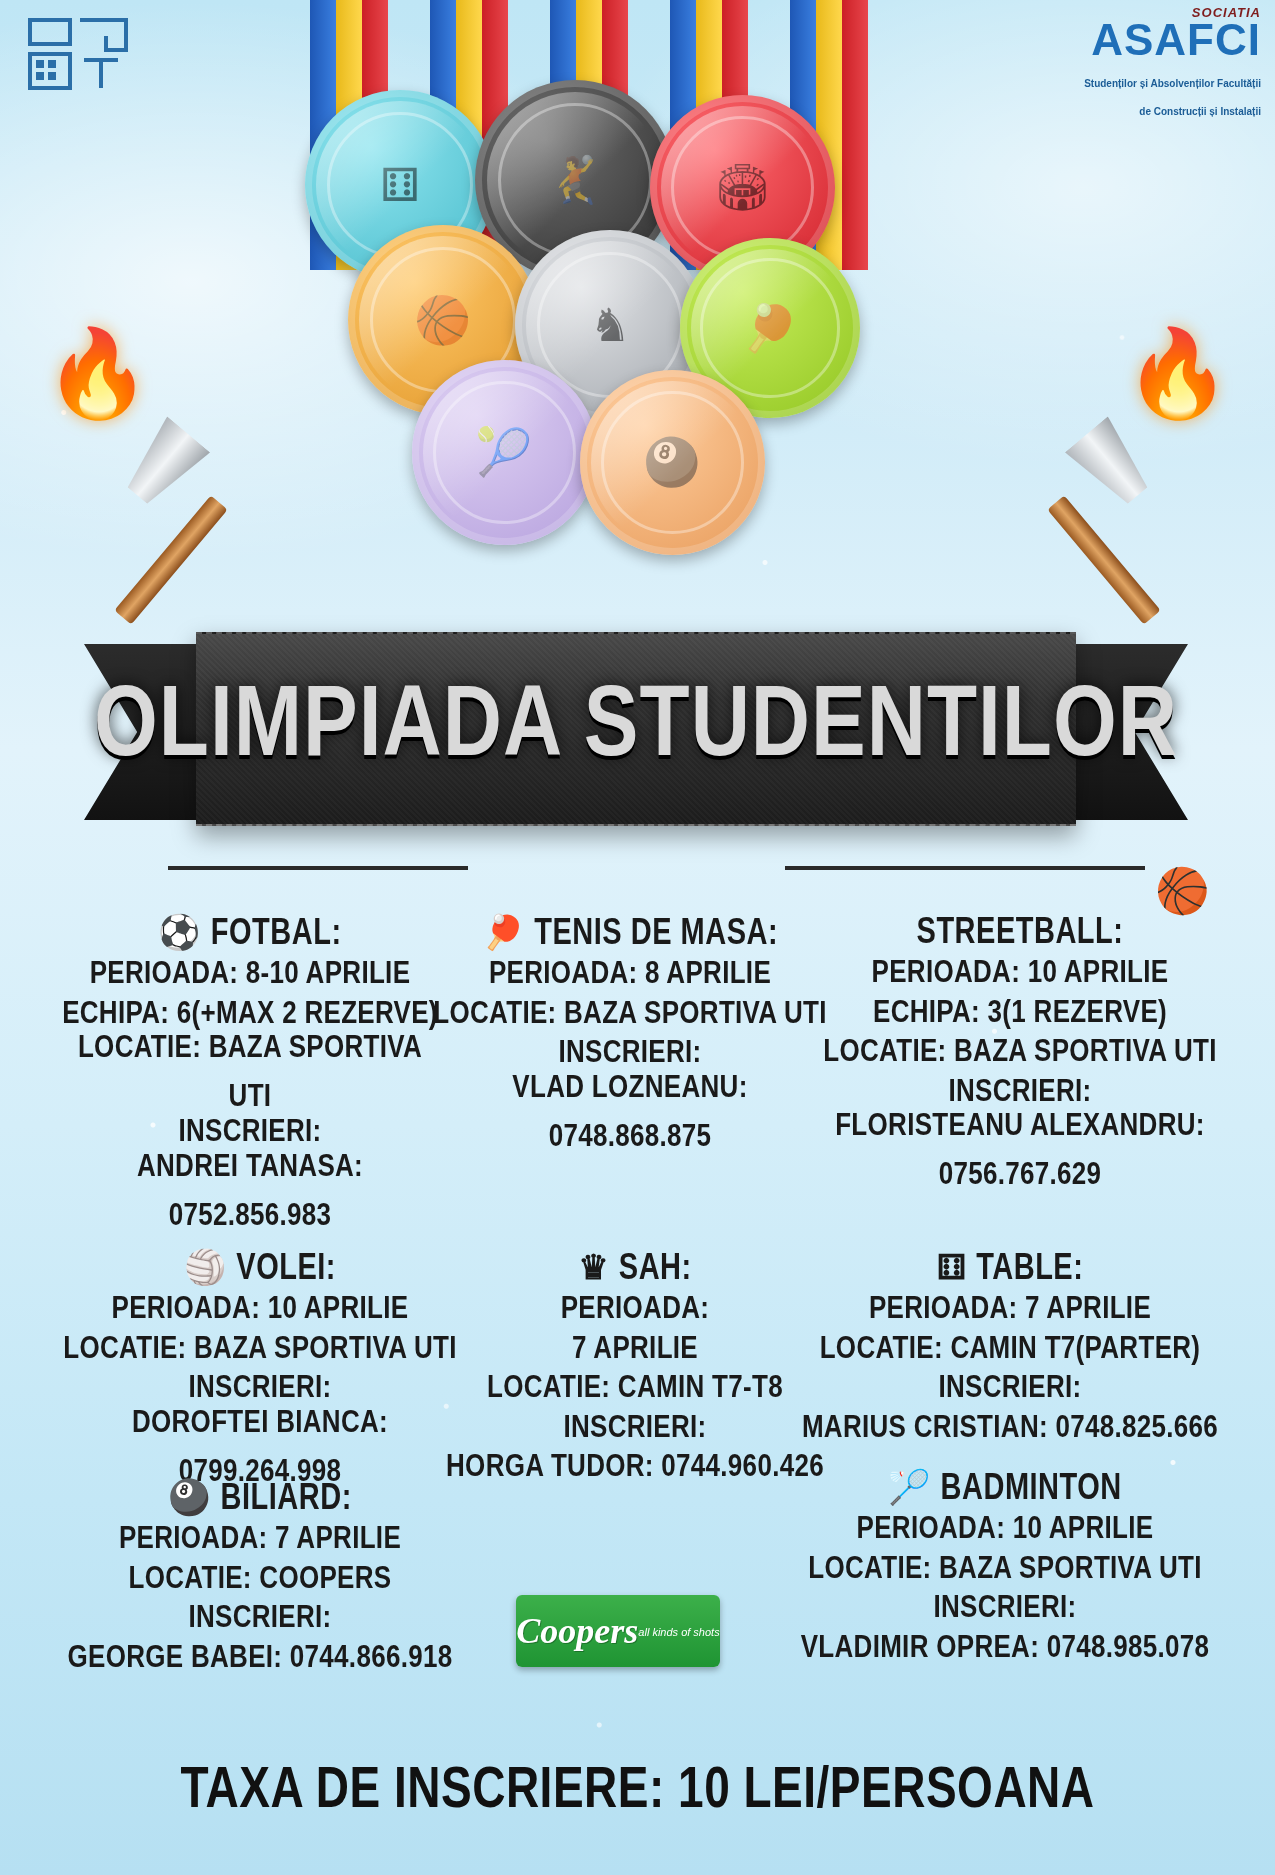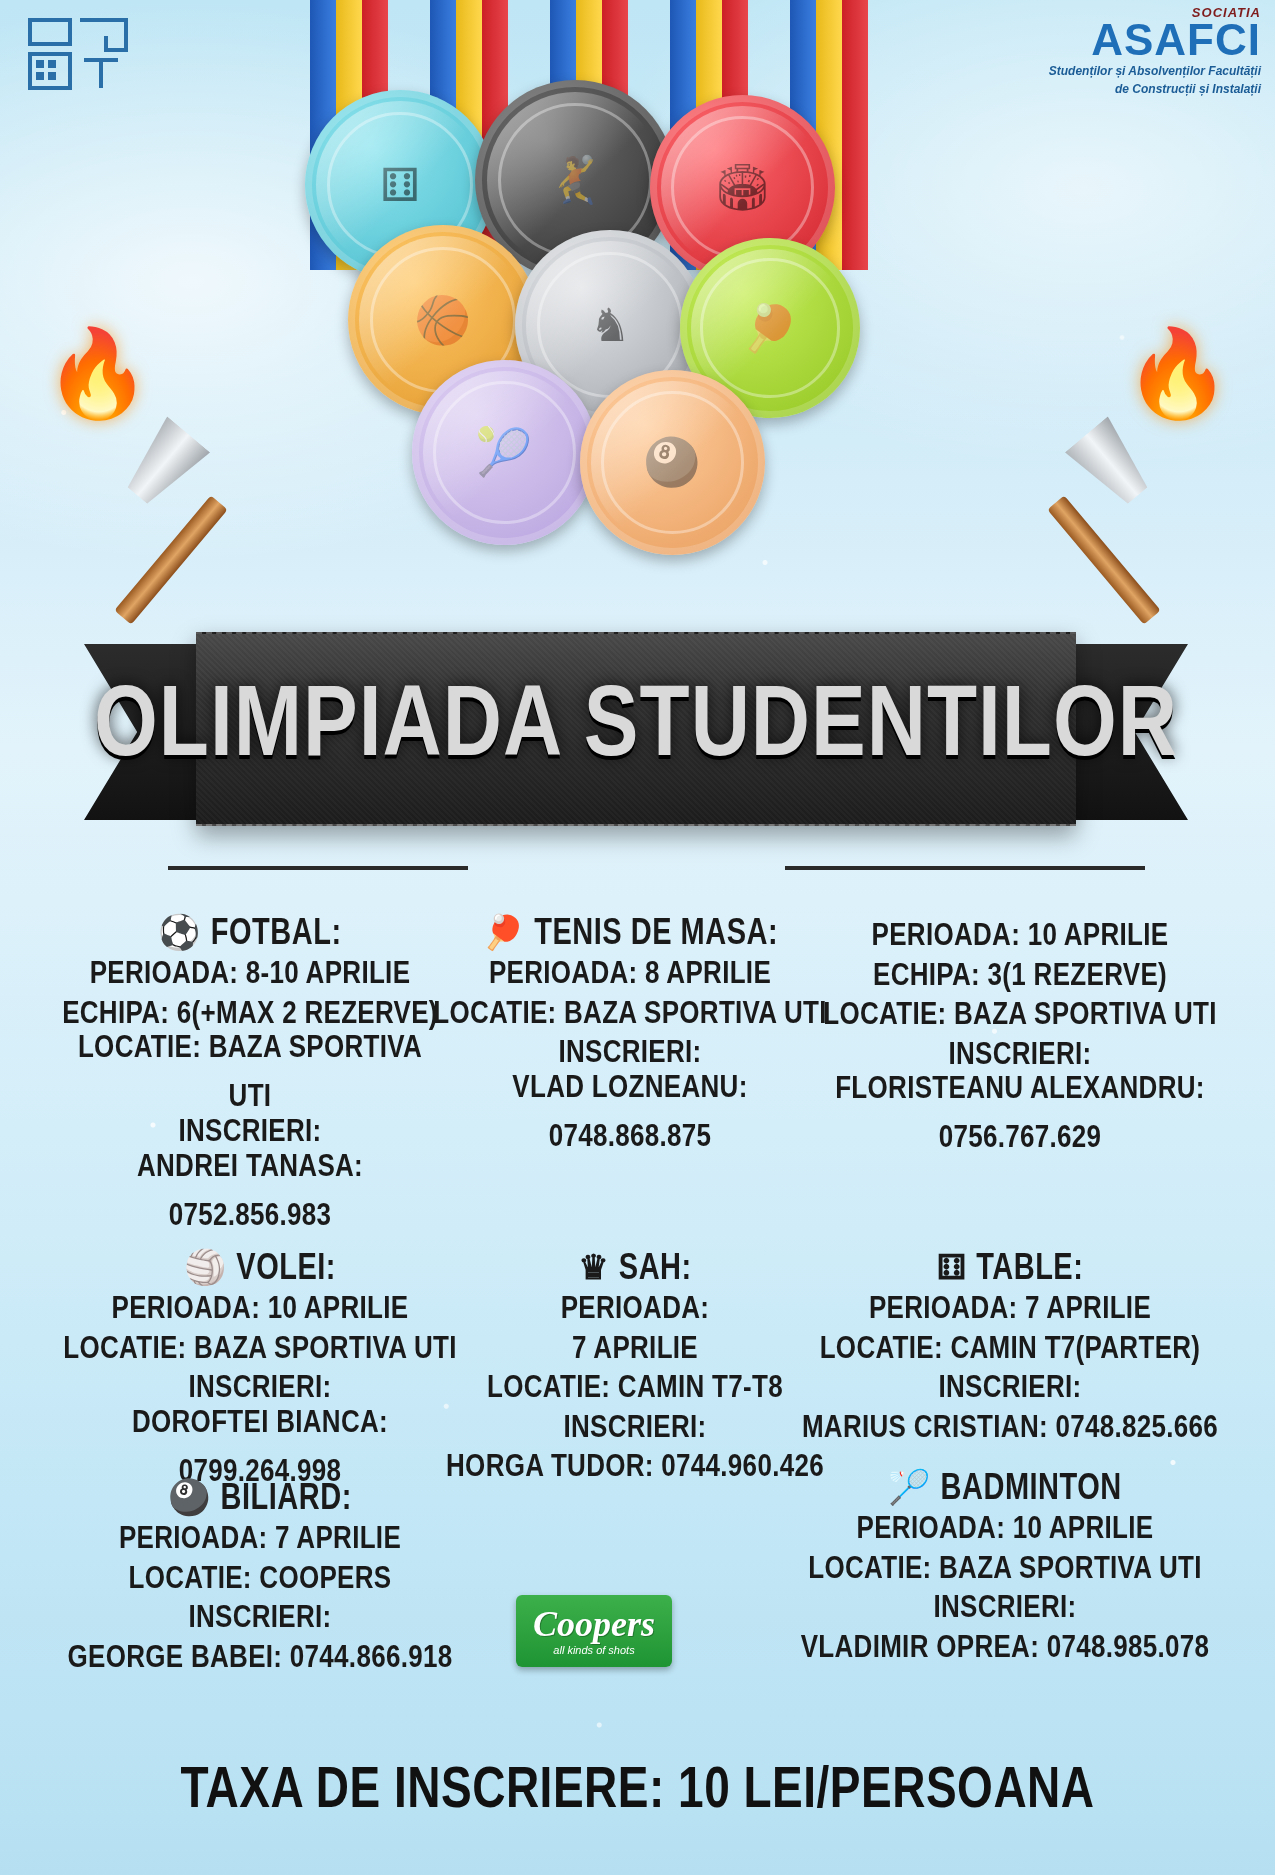--- a/index.html
+++ b/index.html
@@ -27,21 +27,21 @@
   }
 
   
   .logo-fac{position:absolute;left:18px;top:10px;width:130px;height:90px;}
   
   .logo-asafci{position:absolute;right:14px;top:6px;width:260px;height:96px;text-align:right;}
   .asafci-top{font-family:"Liberation Sans",sans-serif;font-weight:bold;font-style:italic;
     color:#7f1d1d;font-size:13px;letter-spacing:1px;line-height:1;}
   .asafci-main{font-family:"Liberation Sans",sans-serif;font-weight:bold;color:#1f6fb8;
     font-size:44px;line-height:.95;letter-spacing:1px;}
-  .asafci-sub{font-size:12px;color:#1b5c96;line-height:1.15;font-weight:bold;margin-top:4px;font-style:italic;}
+  .asafci-sub{font-size:10px;color:#1b5c96;line-height:1.15;font-weight:bold;margin-top:17px;}
 
   
   .ribbons{position:absolute;left:300px;top:0;width:640px;height:300px;}
   .rib{position:absolute;top:0;width:26px;height:270px;}
   .rib.b{background:linear-gradient(90deg,#1e57b5,#3a7fe0);}
   .rib.y{background:linear-gradient(90deg,#e8b91a,#ffd84d);}
   .rib.r{background:linear-gradient(90deg,#cc2026,#e8464c);}
 
   
   .medals{position:absolute;left:290px;top:70px;width:650px;height:480px;}
@@ -84,23 +84,23 @@
   
   .sports{position:absolute;left:0;top:915px;width:1275px;}
   .ev{position:absolute;text-align:center;color:#1a1a1a;
     font-family:"Liberation Sans",sans-serif;font-weight:bold;}
   .ev .head{display:flex;align-items:center;justify-content:center;gap:10px;margin-bottom:4px;}
   .ev .ico{font-size:34px;line-height:1;}
   .ev .nm{font-size:29px;transform:scaleY(1.25);letter-spacing:.5px;}
   .ev .ln{font-size:26px;line-height:1.52;transform:scaleY(1.22);letter-spacing:.3px;}
 
   
-  .coopers{position:absolute;left:516px;top:1595px;width:156px;height:72px;border-radius:6px;
+  .coopers{position:absolute;left:516px;top:1595px;width:204px;height:72px;border-radius:6px;
     background:linear-gradient(180deg,#3cb04a,#1f9433);box-shadow:0 3px 6px rgba(0,0,0,.3);
-    display:flex;flex-direction:column;align-items:center;justify-content:center;color:#fff;}
+    display:flex;flex-direction:row;align-items:center;justify-content:center;color:#fff;}
   .coopers .c1{font-family:"Liberation Serif",serif;font-style:italic;font-weight:bold;font-size:36px;line-height:1;
     text-shadow:1px 1px 0 rgba(0,0,0,.25);}
   .coopers .c2{font-size:11px;font-style:italic;margin-top:2px;}
 
   .fee{position:absolute;left:0;right:0;top:1760px;text-align:center;
     font-family:"Liberation Sans",sans-serif;font-weight:bold;font-size:46px;color:#111;
     transform:scaleY(1.25);letter-spacing:.5px;}
 </style>
 </head>
 <body>
@@ -223,20 +223,24 @@
         <span class="ico">🏓</span>
       <span class="nm">TENIS DE MASA:</span>
       </div>
     <div class="ln">PERIOADA: 8 APRILIE</div>
     <div class="ln">LOCATIE: BAZA SPORTIVA UTI</div>
     <div class="ln">INSCRIERI:</div>
     <div class="ln">VLAD LOZNEANU: 0748.868.875</div>
   </div>
 
   <div class="ev" style="left:790px;top:0;width:460px;">
+    <div class="head" style="justify-content:center;">
+      <span class="nm">STREETBALL:</span>
+      <span class="ico" style="position:absolute;right:40px;top:-46px;font-size:44px;">🏀</span>
+    </div>
     <div class="ln">PERIOADA: 10 APRILIE</div>
     <div class="ln">ECHIPA: 3(1 REZERVE)</div>
     <div class="ln">LOCATIE: BAZA SPORTIVA UTI</div>
     <div class="ln">INSCRIERI:</div>
     <div class="ln">FLORISTEANU ALEXANDRU: 0756.767.629</div>
   </div>
 
   <div class="ev" style="left:60px;top:335px;width:400px;">
     <div class="head">
         <span class="ico">🏐</span>

